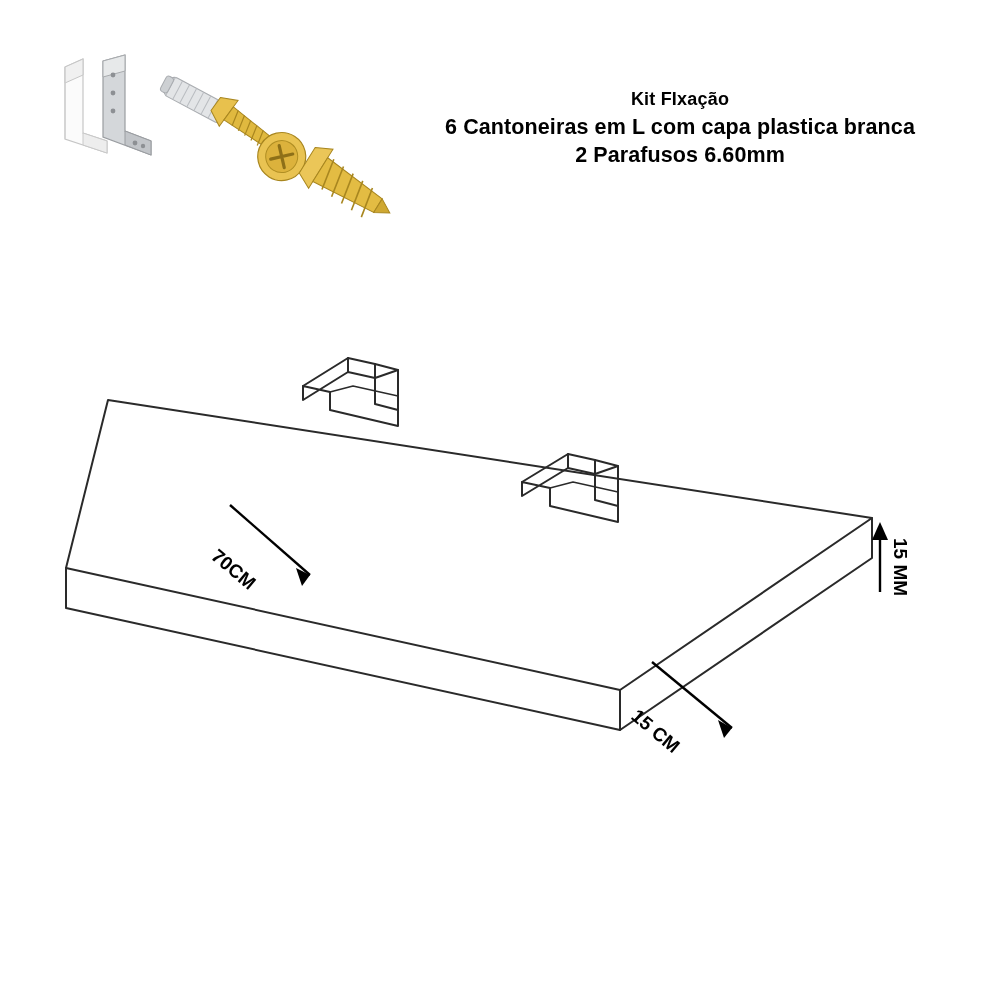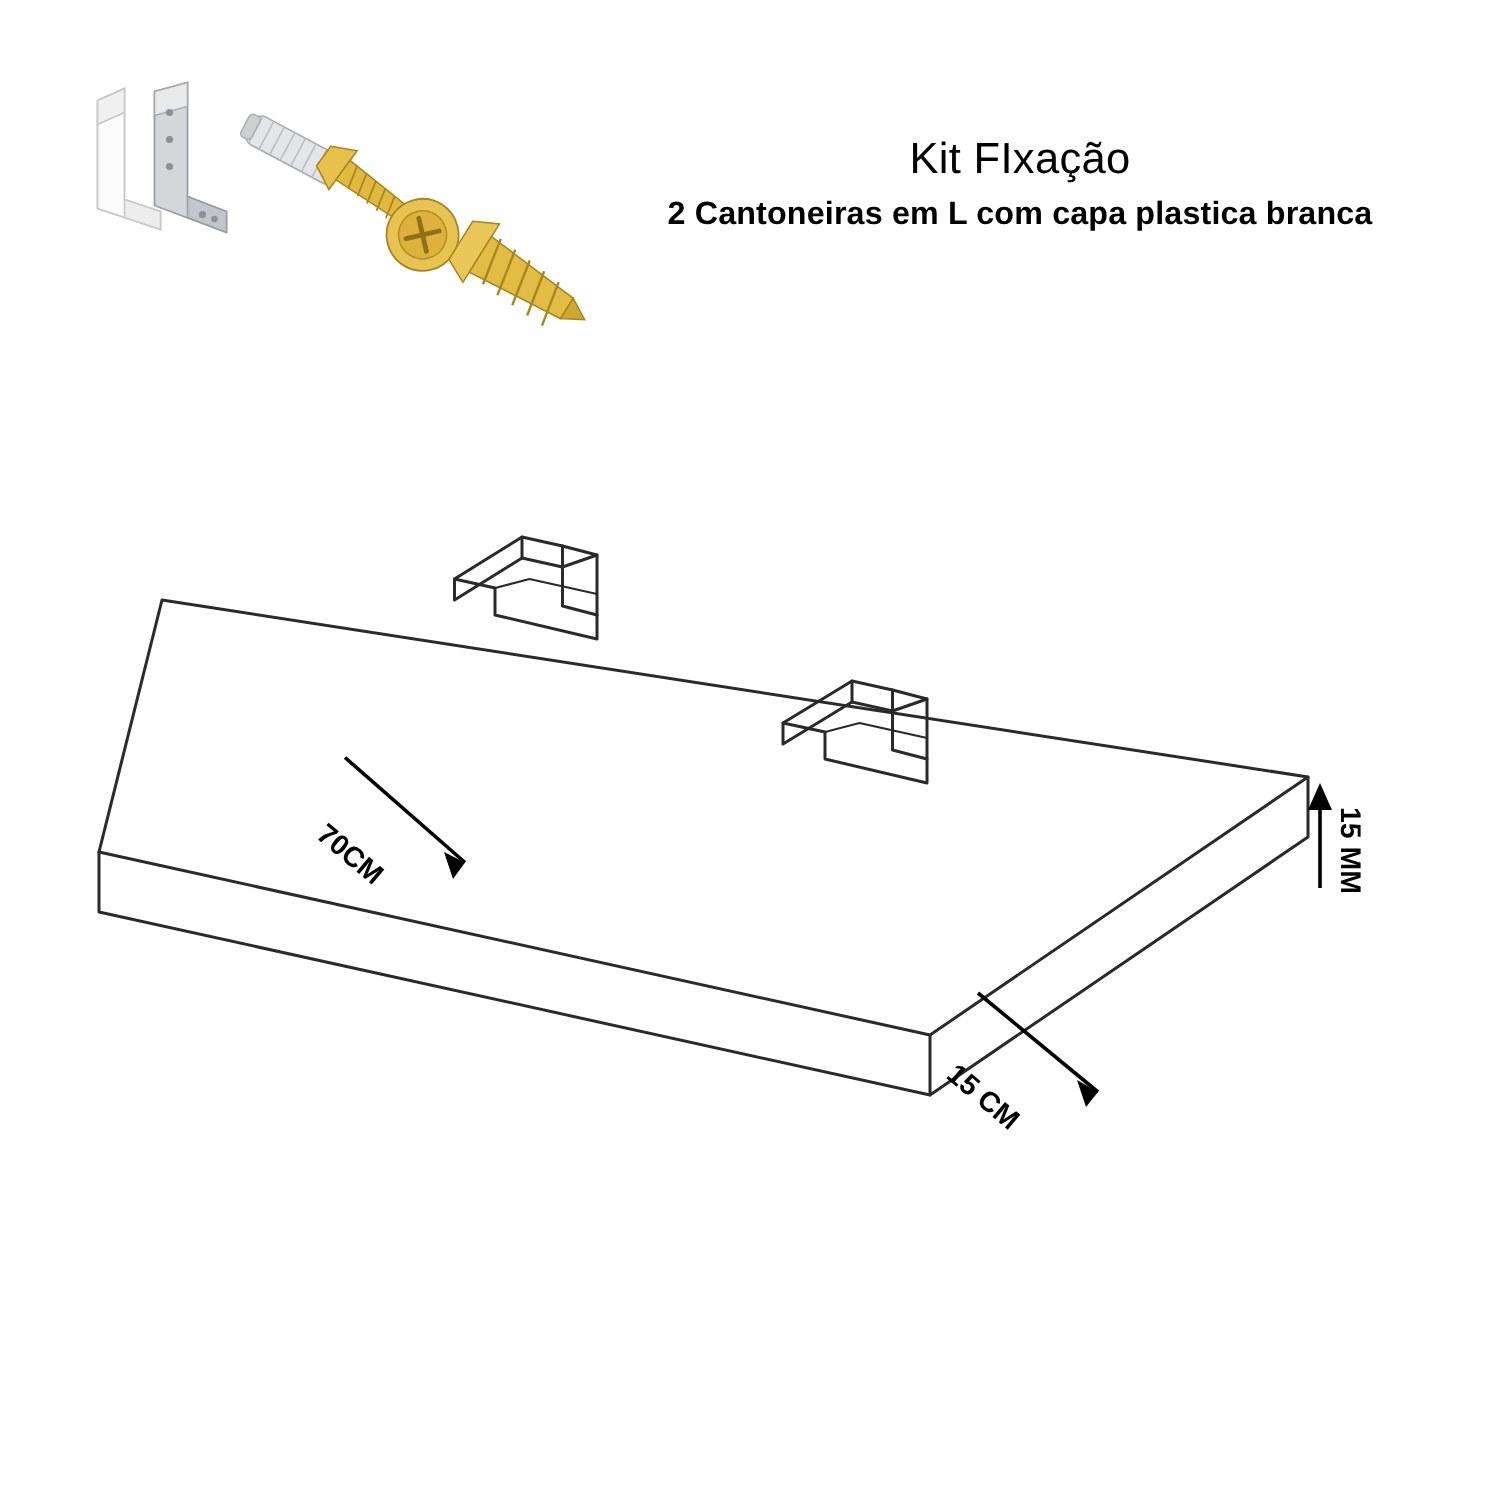--- a/index.html
+++ b/index.html
@@ -19,22 +19,22 @@
   
   .kit-text {
     position: absolute;
     left: 400px;
     top: 88px;
     width: 560px;
     text-align: center;
     line-height: 1.30;
   }
   .kit-title {
-    font-size: 29px;
-    font-weight: normal;
+    font-size: 18px;
+    font-weight: bold;
     letter-spacing: 0.2px;
     margin-bottom: 3px;
   }
   .kit-line {
     font-size: 21.5px;
     font-weight: bold;
     letter-spacing: 0.1px;
   }
 
   
@@ -136,21 +136,22 @@
           <path d="M316 122 L322 152.5"></path>
         </g>
         <polygon points="330,126 344,134 330,142" fill="#cfa832" stroke="#a8861f" stroke-width="1"></polygon>
       </g>
     </g>
   </svg>
 </div>
 
 <div class="kit-text">
   <div class="kit-title">Kit FIxação</div>
-  <div class="kit-line">2 Cantoneiras em L com capa plastica branca</div>
+  <div class="kit-line">6 Cantoneiras em L com capa plastica branca</div>
+  <div class="kit-line">2 Parafusos 6.60mm</div>
 </div>
 
 <div class="shelf-wrap">
   <svg viewBox="0 0 930 480" width="930" height="480">
     <g fill="none" stroke="#2a2a2a" stroke-width="2" stroke-linejoin="round" stroke-linecap="round">
 
       <polygon points="48,100 812,218 560,390 6,268"></polygon>
 
       <polyline points="812,218 812,258 560,430 560,390"></polyline>
 

